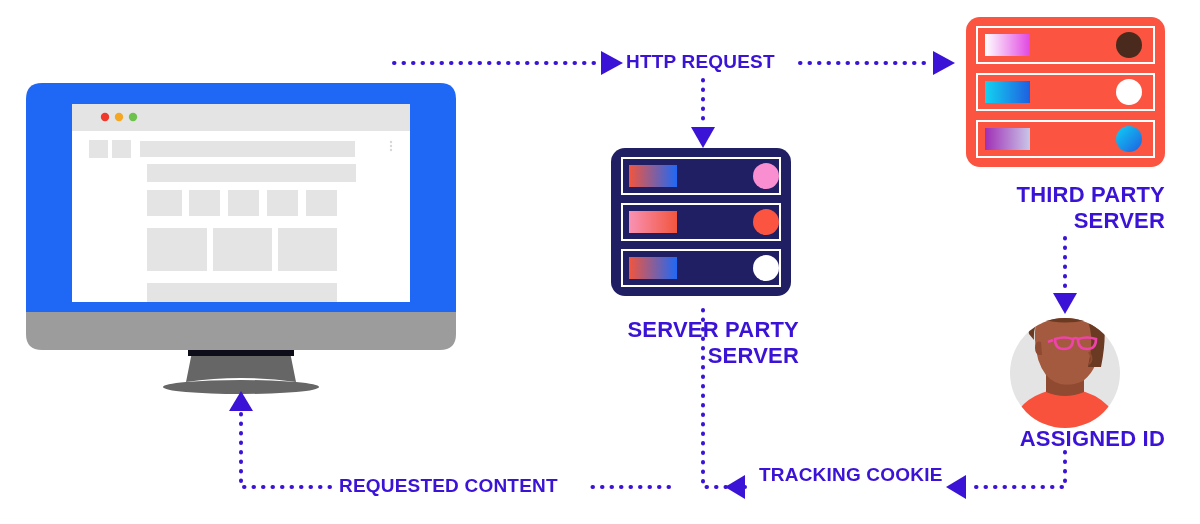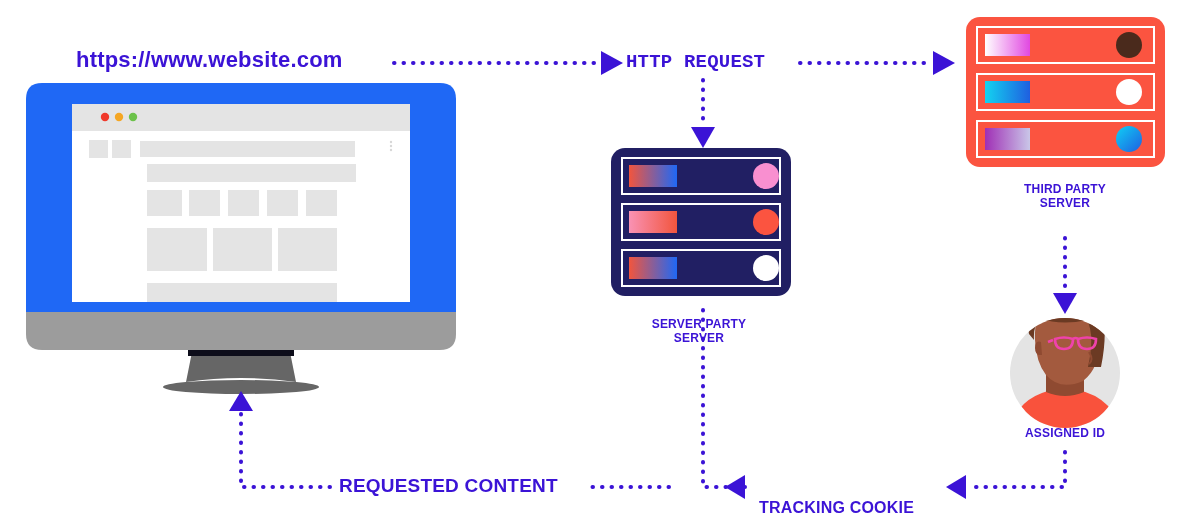--- a/index.html
+++ b/index.html
@@ -36,25 +36,24 @@
   }
   .lbl-url {
     font-size: 22px;
     left: 76px;
     top: 47px;
   }
   .lbl-http {
     font-size: 19px;
     left: 626px;
     top: 51px;
-    font-family: Liberation Mono, monospace;
   }
   .lbl-center {
-    text-align: center;
-    font-size: 12px;
+    text-align: right;
+    font-size: 22px;
   }
   .lbl-first {
     left: 599px;
     top: 317px;
     width: 200px;
   }
   .lbl-third {
     left: 965px;
     top: 182px;
     width: 200px;
@@ -63,23 +62,23 @@
     left: 965px;
     top: 426px;
     width: 200px;
   }
   .lbl-requested {
     font-size: 19px;
     left: 339px;
     top: 475px;
   }
   .lbl-tracking {
-    font-size: 16px;
+    font-size: 19px;
     left: 759px;
-    top: 499px;
+    top: 464px;
   }
 </style>
 </head>
 <body>
 
 <div id="stage">
 
   <svg id="bg-svg" viewBox="0 0 1200 524" xmlns="http://www.w3.org/2000/svg">
     <defs>
 
@@ -246,21 +245,20 @@
       <path d="M601 51 L623 63 L601 75 Z"></path>
       <path d="M933 51 L955 63 L933 75 Z"></path>
       <path d="M691 127 L715 127 L703 148 Z"></path>
       <path d="M1053 293 L1077 293 L1065 314 Z"></path>
       <path d="M966 475 L966 499 L946 487 Z"></path>
       <path d="M745 475 L745 499 L725 487 Z"></path>
       <path d="M229 411 L253 411 L241 391 Z"></path>
     </g>
   </svg>
 
-  <div class="lbl lbl-url">https://www.website.com</div>
 
   <div class="lbl lbl-http">HTTP REQUEST</div>
 
   <div class="lbl lbl-center lbl-first">
     <div>SERVER PARTY</div>
     <div>SERVER</div>
   </div>
 
   <div class="lbl lbl-center lbl-third">
     <div>THIRD PARTY</div>

